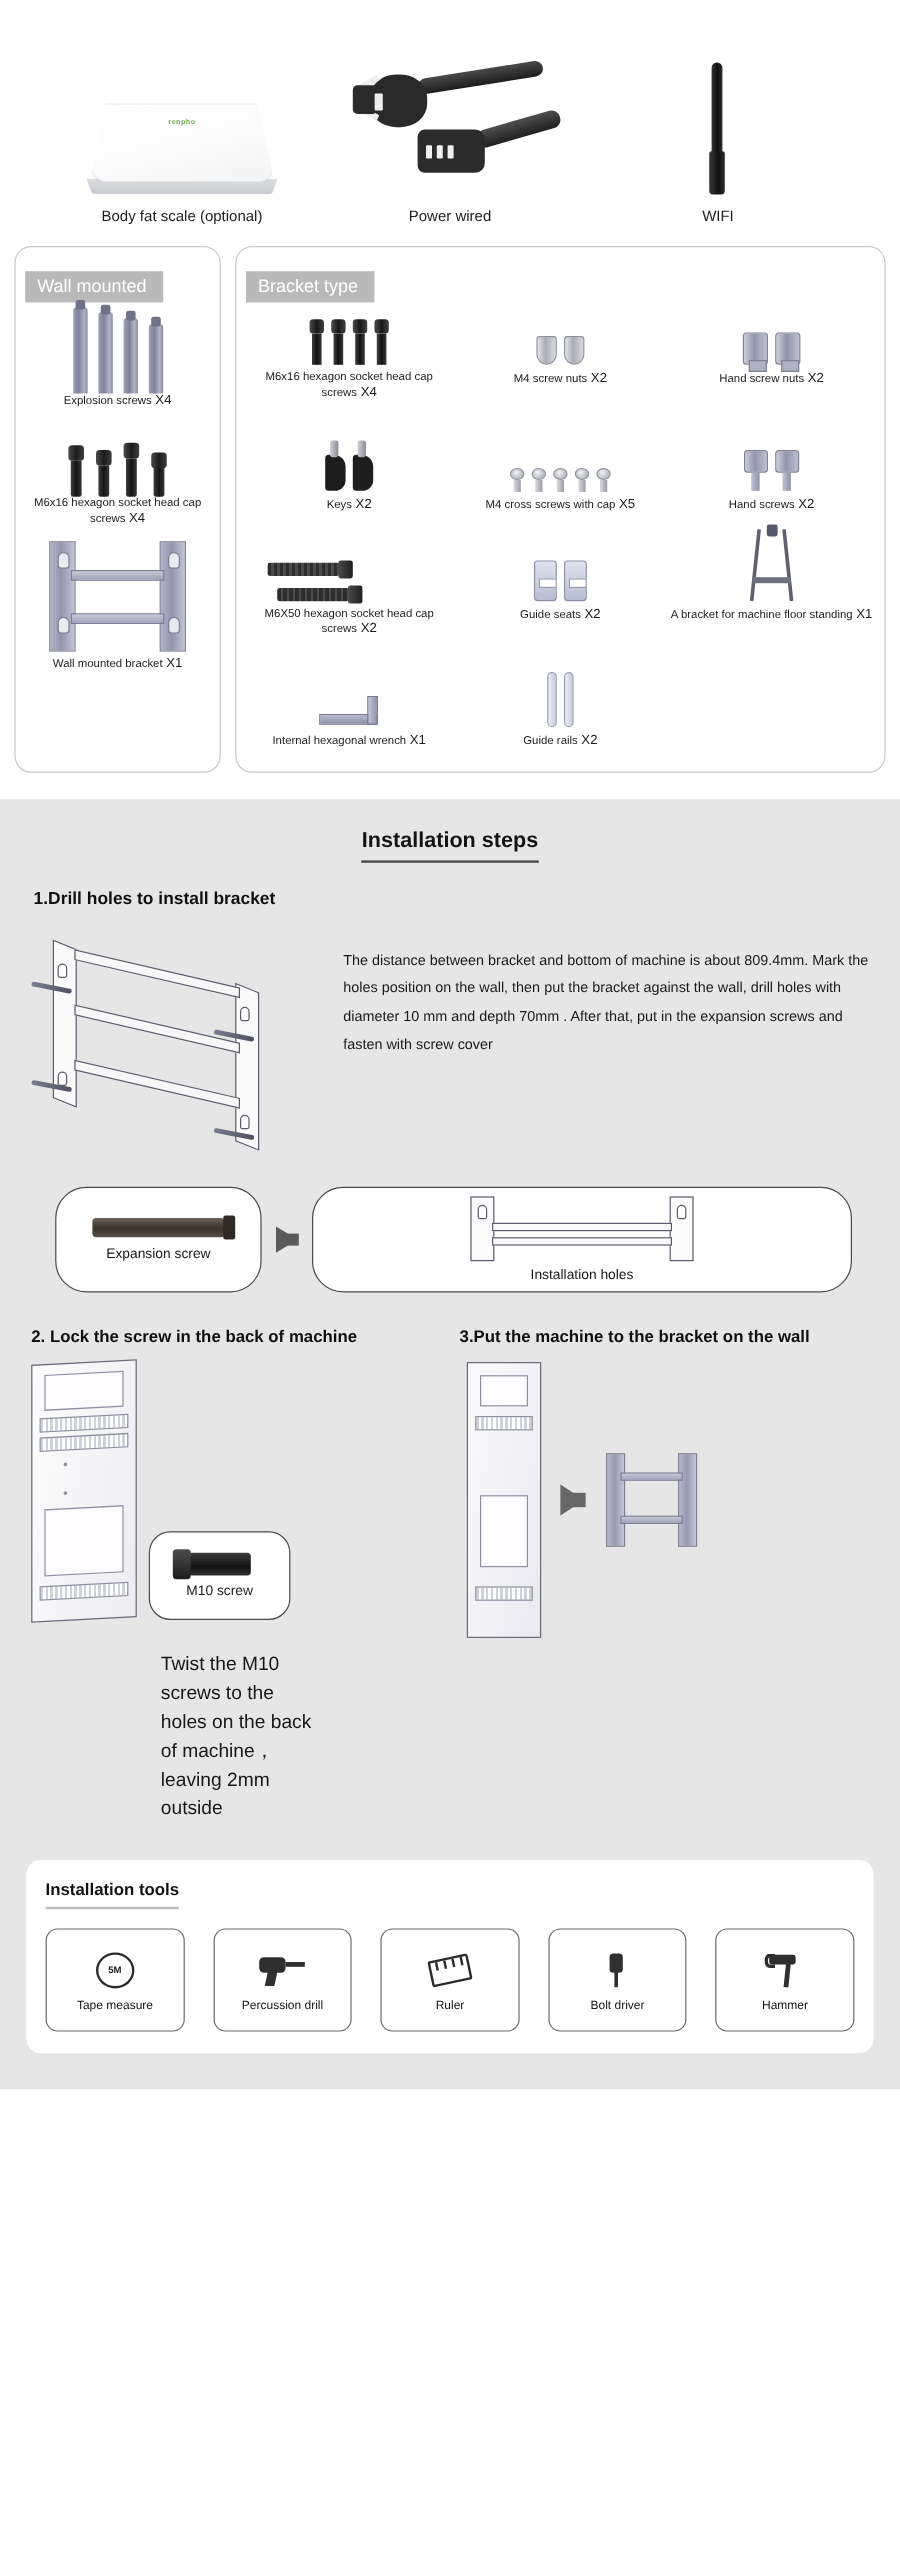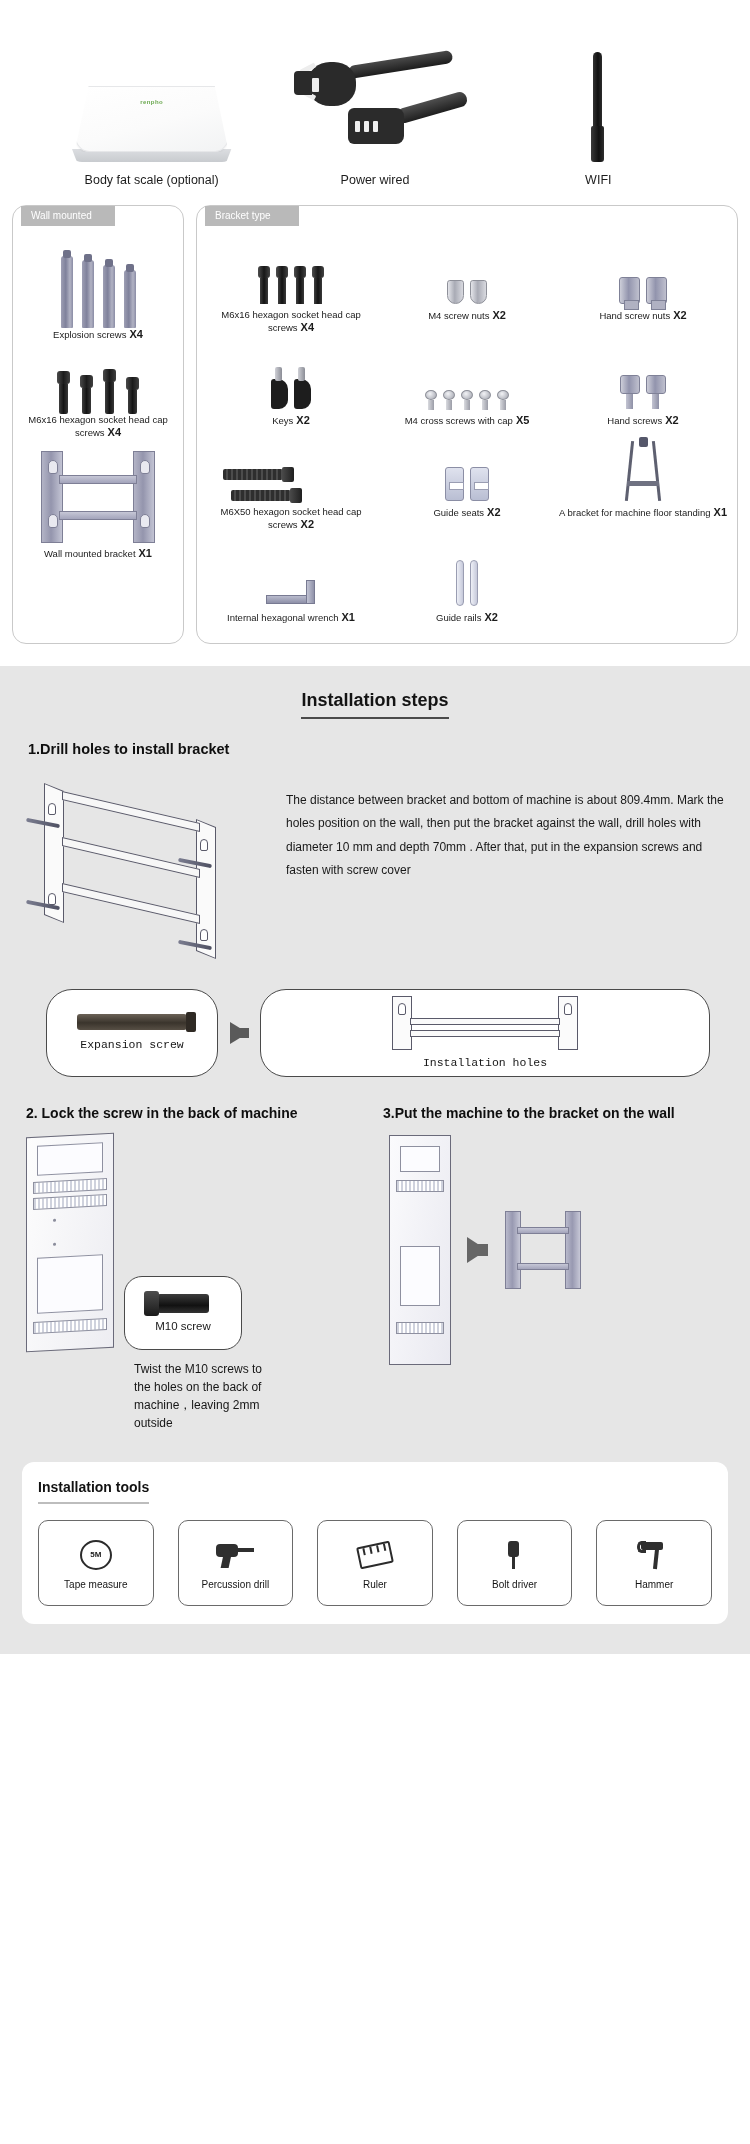--- a/index.html
+++ b/index.html
@@ -105,28 +105,28 @@
   .panel {
     border: 1px solid #c9c9c9;
     border-radius: 14px;
     background: #fff;
     position: relative;
     padding-top: 30px;
   }
   .panel.wall  { width: 172px; }
   .panel.brack { flex: 1; }
   .panel-badge {
-    position: absolute; left: 8px; top: 0;
+    position: absolute; left: 8px; top: 20px;
     background: #b9b9b9; color: #fff;
-    font-size: 10px; padding: 4px 14px 5px 10px;
+    font-size: 15px; padding: 4px 14px 5px 10px;
     min-width: 94px;
   }
   .wall-body { padding: 6px 8px 12px 8px; text-align:center; }
   .part-label { font-size: 9.5px; color:#1b1b1b; line-height:1.25; }
-  .part-label .qty { font-weight: bold; font-size: 11px; margin-left: 3px; }
+  .part-label .qty { font-weight: normal; font-size: 11px; margin-left: 3px; }
 
   
   .exp-row { display:flex; justify-content:center; gap:9px; align-items:flex-end; height:82px; margin-top:4px;}
   .exp-screw { width:12px; height:72px; background:linear-gradient(90deg,#9e9fb4,#7f819b 40%,#b2b3c4 75%,#8a8ca5);
                border-radius:3px 3px 1px 1px; position:relative; }
   .exp-screw:before{content:"";position:absolute;left:2px;top:-6px;width:8px;height:8px;background:#6f7189;border-radius:2px;}
   .exp-screw.s2{height:68px;} .exp-screw.s3{height:63px;} .exp-screw.s4{height:58px;}
 
   .cap-row { display:flex; justify-content:center; gap:10px; align-items:flex-end; height:58px; margin-top:14px;}
   .cap-screw { position:relative; width:13px; }
@@ -199,21 +199,21 @@
 
   
   .callouts { display:flex; gap:12px; padding: 2px 40px 0 46px; align-items:center; }
   .callout {
     border:1.3px solid #4a4a4a; border-radius: 26px; background:#fff;
     height: 88px; display:flex; flex-direction:column; align-items:center; justify-content:center;
     position:relative;
   }
   .callout.c-left { width: 172px; }
   .callout.c-right{ flex:1; }
-  .callout-label{ font-size:11.5px; color:#171717;font-family:Liberation Mono, monospace; }
+  .callout-label{ font-size:11.5px; color:#171717; }
   .expscrew-art{ width:110px;height:16px;background:linear-gradient(#6b6257,#3a342c 55%,#574f45);border-radius:3px;position:relative;margin-bottom:8px;}
   .expscrew-art:after{content:"";position:absolute;right:-9px;top:-2px;width:10px;height:20px;background:#2f2a24;border-radius:2px;}
   .arrow-r{ width:0;height:0;border-left:18px solid #5a5a5a;border-top:11px solid transparent;border-bottom:11px solid transparent;position:relative;}
   .arrow-r:before{content:"";position:absolute;left:-14px;top:-5px;width:15px;height:10px;background:#5a5a5a;}
   .holes-art{width:190px;height:54px;position:relative;margin-bottom:6px;}
   .ha-post{position:absolute;top:0;width:20px;height:54px;background:#fbfbfb;border:1.2px solid #5a5a6a;}
   .ha-rail{position:absolute;left:20px;right:20px;height:7px;background:#fafafa;border:1.2px solid #5a5a6a;}
 
   
   .steps23 { display:flex; padding: 0 26px; gap:16px; }
@@ -227,21 +227,21 @@
   .m-band{position:absolute;left:6px;right:6px;height:12px;background:repeating-linear-gradient(90deg,#cfd2dd 0 2px,#fff 2px 4px);border:1px solid #8e90a0;}
   .m-panel{position:absolute;left:10px;right:10px;border:1px solid #8e90a0;background:#fcfcff;}
   .m-dot{position:absolute;width:3px;height:3px;border-radius:50%;background:#8b8d9c;}
   .m10-box{
     border:1.3px solid #4a4a4a;border-radius:18px;background:#fff;width:118px;height:74px;
     display:flex;flex-direction:column;align-items:center;justify-content:center;margin-top:52px;
   }
   .m10-screw{width:52px;height:19px;background:linear-gradient(#3c3c3c,#111 60%,#333);border-radius:3px;position:relative;margin-bottom:7px;}
   .m10-screw:before{content:"";position:absolute;left:-13px;top:-3px;width:15px;height:25px;background:linear-gradient(#4d4d4d,#1a1a1a);border-radius:3px;}
   .m10-label{font-size:11.5px;}
-  .s2-note{font-size:12px;line-height:1.5;color:#171717;margin-top:10px;margin-left:108px;width:132px;}
+  .s2-note{font-size:16px;line-height:1.5;color:#171717;margin-top:26px;margin-left:108px;width:132px;}
   .s3-body{display:flex;align-items:center;gap:16px;margin-top:12px;padding-left:6px;}
   .s3-machine{
     width:62px;height:230px;background:linear-gradient(100deg,#fbfbfd,#e9e9f0);
     border:1.2px solid #6a6a7a;position:relative;
   }
   .s3-arrow{width:0;height:0;border-left:20px solid #666;border-top:13px solid transparent;border-bottom:13px solid transparent;position:relative;}
   .s3-arrow:before{content:"";position:absolute;left:-16px;top:-6px;width:17px;height:12px;background:#666;}
   .s3-bracket{width:80px;height:78px;position:relative;}
   .s3b-post{position:absolute;top:0;width:16px;height:78px;background:linear-gradient(90deg,#b8b9cb,#9899b1 45%,#c6c7d6);border:1px solid #7e7f96;}
   .s3b-rail{position:absolute;left:14px;right:14px;height:7px;background:linear-gradient(#c6c7d6,#a3a4bb);border:1px solid #7e7f96;}

